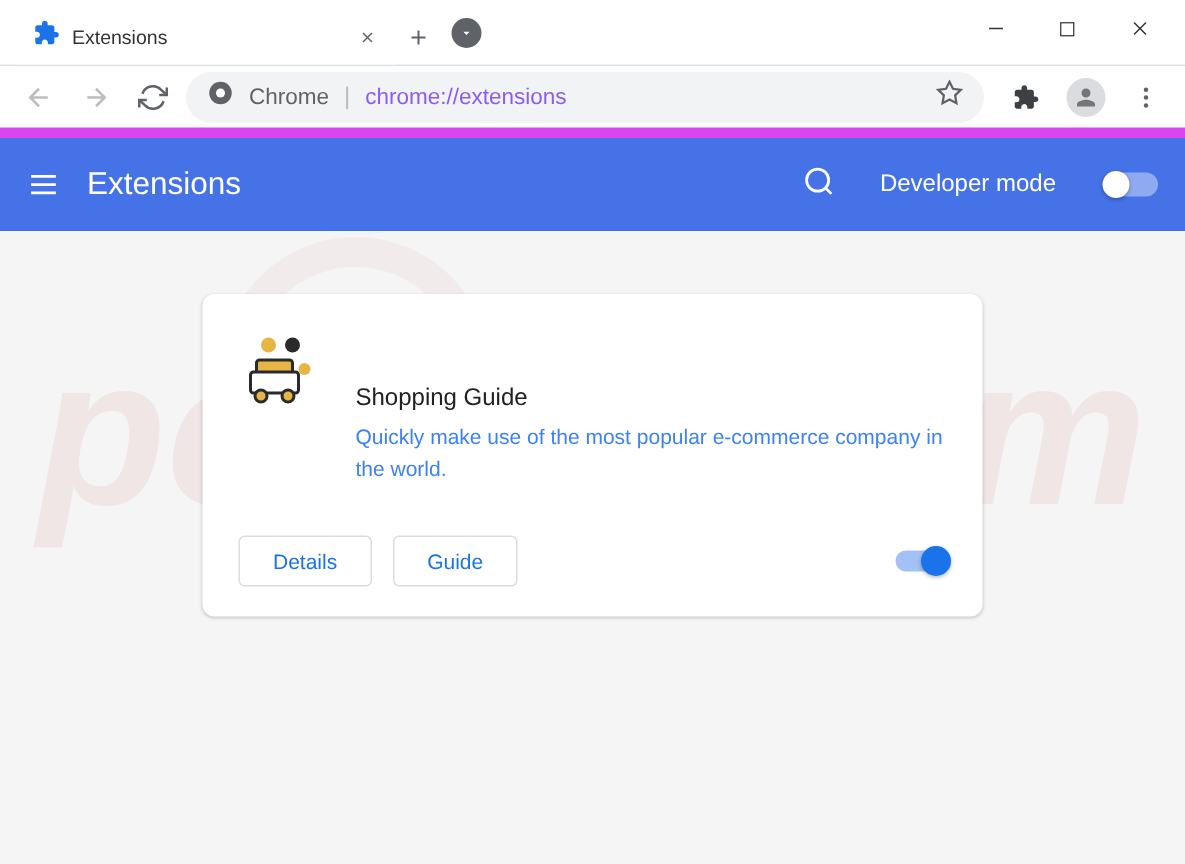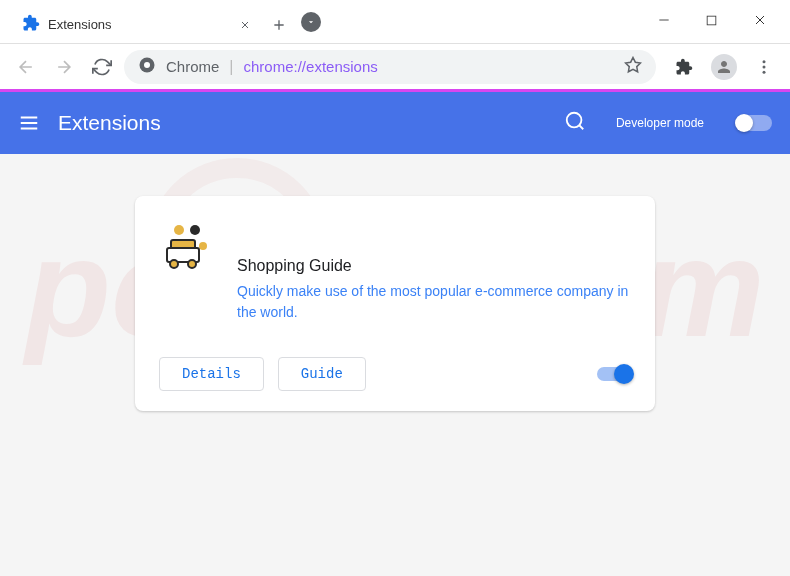--- a/index.html
+++ b/index.html
@@ -34,50 +34,50 @@
     .tab { display: flex; align-items: center; padding: 0 12px; gap: 8px; width: 255px; background: #fff; border-radius: 8px 8px 0 0; margin-top: 6px; margin-left: 10px; }
     .tab-title { font-size: 13px; color: #333; flex: 1; }
     .tab-close { width: 16px; height: 16px; display: flex; align-items: center; justify-content: center; color: #666; border-radius: 50%; cursor: pointer; }
     .new-tab { width: 28px; display: flex; align-items: center; justify-content: center; color: #666; margin-top: 6px; cursor: pointer; }
     .win-controls { margin-left: auto; display: flex; align-items: center; gap: 26px; padding-right: 18px; color: #555; }
     .win-btn { cursor: pointer; padding: 4px; }
     .incognito-pill { width: 20px; height: 20px; border-radius: 50%; background: #5f6368; display: flex; align-items: center; justify-content: center; margin: auto 8px; }
     .incognito-pill svg { fill: #fff; }
     
     
-    .addr-row { height: 48px; background: #fff; border-bottom: 3px solid #d946ef; display: flex; align-items: center; padding: 0 10px; gap: 6px; position: relative; z-index: 2; }
+    .addr-row { height: 48px; background: #fff; border-bottom: 7px solid #d946ef; display: flex; align-items: center; padding: 0 10px; gap: 6px; position: relative; z-index: 2; }
     .nav-btn { width: 32px; height: 32px; display: flex; align-items: center; justify-content: center; border-radius: 50%; color: #5f6368; cursor: pointer; }
     .nav-btn.disabled { color: #bdbdbd; }
     .omnibox { flex: 1; height: 34px; background: #f1f3f4; border-radius: 17px; display: flex; align-items: center; padding: 0 14px; gap: 10px; color: #5f6368; }
     .omnibox .chrome-label { color: #5f6368; font-size: 15px; }
     .omnibox .sep { color: #bbb; }
     .omnibox .url { color: #8b5cf6; font-size: 15px; }
     .addr-icons { display: flex; align-items: center; gap: 8px; margin-left: 6px; }
     .addr-icon { width: 32px; height: 32px; display: flex; align-items: center; justify-content: center; color: #5f6368; cursor: pointer; }
     .avatar { width: 26px; height: 26px; border-radius: 50%; background: #dadce0; display: flex; align-items: center; justify-content: center; }
     
     
     .header { height: 62px; background: #4672e8; display: flex; align-items: center; padding: 0 18px; gap: 18px; color: #fff; position: relative; z-index: 2; }
     .hamburger { cursor: pointer; display: flex; align-items: center; justify-content: center; }
     .header-title { font-size: 21px; font-weight: 400; }
     .header-spacer { flex: 1; }
     .header-search { cursor: pointer; margin-right: 12px; }
-    .dev-mode { font-size: 12px; margin-right: 14px; }
+    .dev-mode { font-size: 16px; margin-right: 14px; }
     .toggle { width: 36px; height: 16px; background: rgba(255,255,255,0.4); border-radius: 8px; position: relative; cursor: pointer; }
     .toggle-knob { width: 18px; height: 18px; background: #fff; border-radius: 50%; position: absolute; top: -1px; left: -1px; box-shadow: 0 1px 3px rgba(0,0,0,0.3); }
     
     
     .content { padding: 42px 0 0 0; display: flex; justify-content: center; position: relative; z-index: 2; }
     .card { width: 520px; background: #fff; border-radius: 8px; box-shadow: 0 1px 3px rgba(0,0,0,0.12), 0 1px 2px rgba(0,0,0,0.08); padding: 22px 24px 20px 24px; }
     .card-top { display: flex; gap: 22px; }
     .ext-icon { width: 56px; height: 56px; flex-shrink: 0; display: flex; align-items: center; justify-content: center; }
     .ext-info { flex: 1; }
     .ext-name { font-size: 16px; color: #202124; margin-bottom: 6px; margin-top: 39px; }
     .ext-desc { font-size: 14px; color: #3b82f6; line-height: 1.5; }
-    .card-bottom { display: flex; align-items: center; gap: 14px; margin-top: 34px; font-family: Liberation Mono, monospace; }
+    .card-bottom { display: flex; align-items: center; gap: 14px; margin-top: 34px; }
     .action-btn { padding: 8px 22px; border: 1px solid #dadce0; border-radius: 4px; background: #fff; color: #1a73e8; font-size: 14px; cursor: pointer; font-family: inherit; }
     .card-spacer { flex: 1; }
     .ext-toggle { width: 34px; height: 14px; background: #a3c1f5; border-radius: 8px; position: relative; cursor: pointer; }
     .ext-toggle-knob { width: 20px; height: 20px; background: #1a73e8; border-radius: 50%; position: absolute; top: -3px; right: -3px; box-shadow: 0 1px 3px rgba(0,0,0,0.3); }
   </style>
 </head>
 <body>
 
 <div class="watermark-circle"></div>
 <div class="watermark">pcrisk.com</div>

